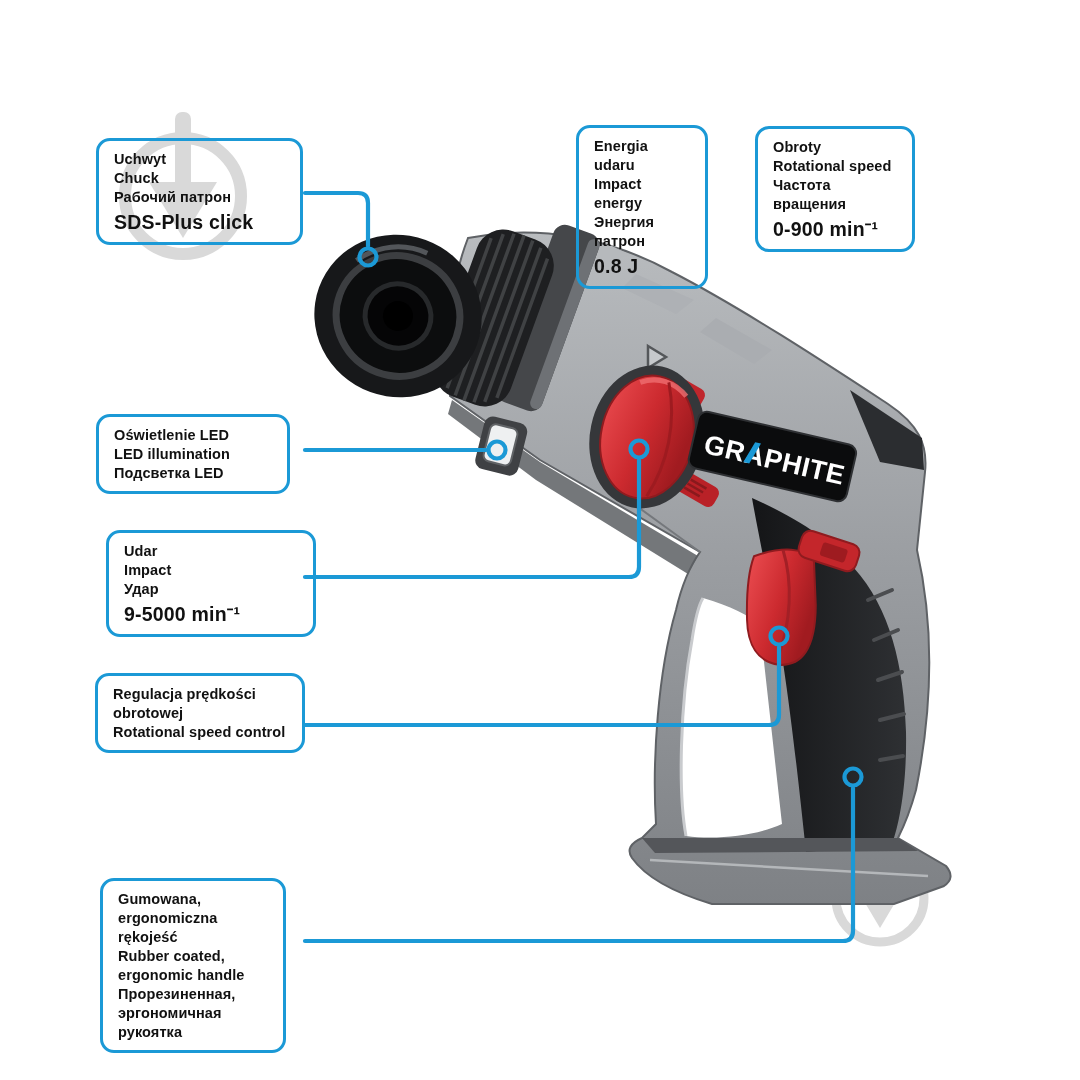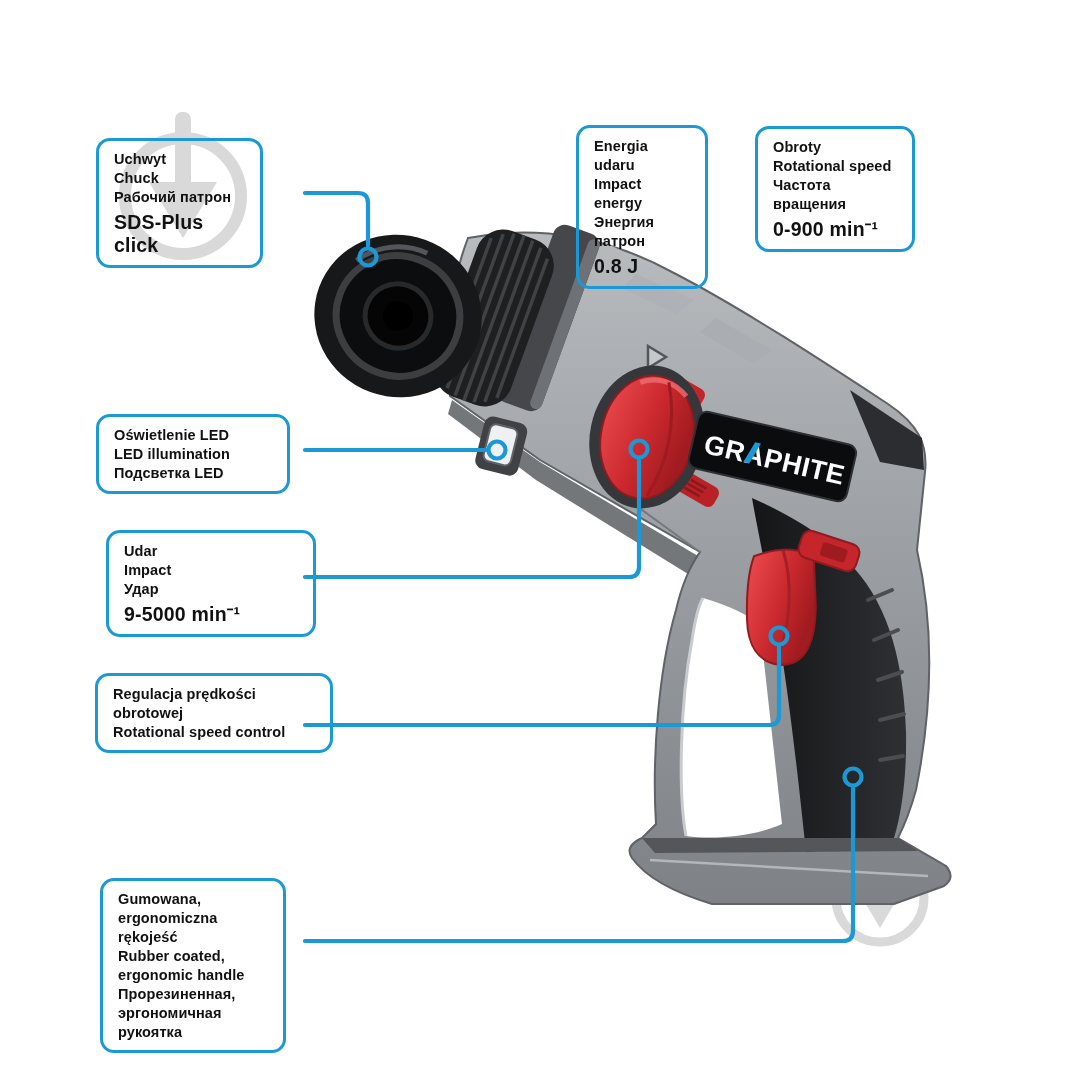--- a/index.html
+++ b/index.html
@@ -153,21 +153,21 @@
       <circle cx="639" cy="449" r="8.5"></circle>
 
       <path d="M 305,725 L 769,725 Q 779,725 779,715 L 779,647"></path>
       <circle cx="779" cy="636" r="8.5"></circle>
 
       <path d="M 305,941 L 843,941 Q 853,941 853,931 L 853,788"></path>
       <circle cx="853" cy="777" r="8.5"></circle>
     </g>
   </svg>
 
-  <div class="callout" style="left:96px;top:138px;width:167px">
+  <div class="callout" style="left:96px;top:138px;width:207px">
     <div class="line">Uchwyt</div>
     <div class="line">Chuck</div>
     <div class="line">Рабочий патрон</div>
     <div class="value">SDS-Plus click</div>
   </div>
 
   <div class="callout" style="left:576px;top:125px;width:132px">
     <div class="line">Energia udaru</div>
     <div class="line">Impact energy</div>
     <div class="line">Энергия патрон</div>
@@ -187,21 +187,21 @@
     <div class="line">Подсветка LED</div>
   </div>
 
   <div class="callout" style="left:106px;top:530px;width:210px">
     <div class="line">Udar</div>
     <div class="line">Impact</div>
     <div class="line">Удар</div>
     <div class="value">9-5000 min⁻¹</div>
   </div>
 
-  <div class="callout" style="left:95px;top:673px;width:238px">
+  <div class="callout" style="left:95px;top:673px;width:210px">
     <div class="line">Regulacja prędkości obrotowej</div>
     <div class="line">Rotational speed control</div>
   </div>
 
   <div class="callout" style="left:100px;top:878px;width:186px">
     <div class="line">Gumowana, ergonomiczna rękojeść</div>
     <div class="line">Rubber coated, ergonomic handle</div>
     <div class="line">Прорезиненная, эргономичная рукоятка</div>
   </div>
 

